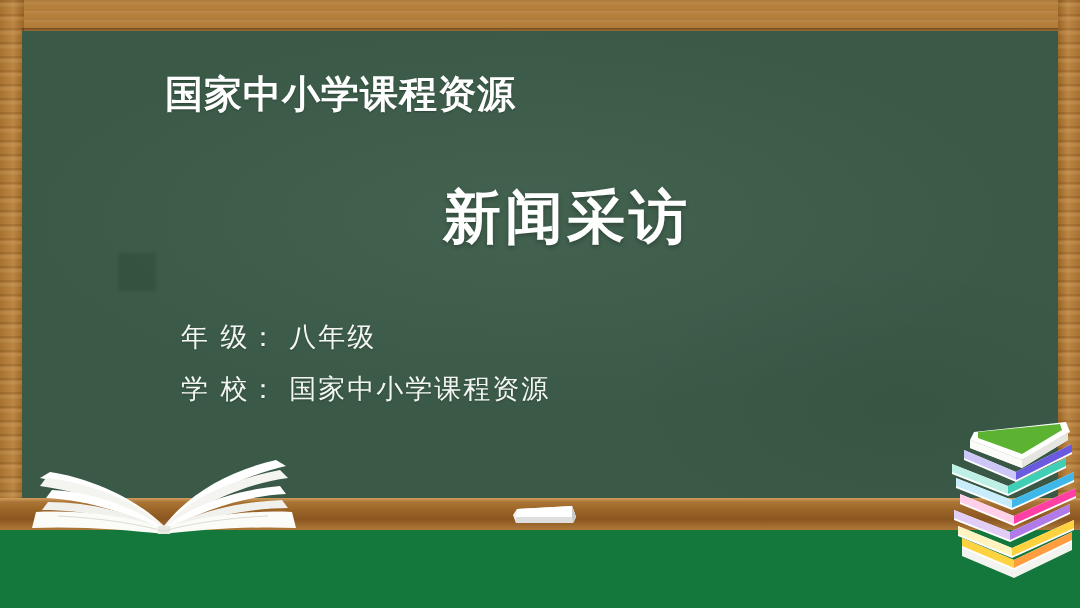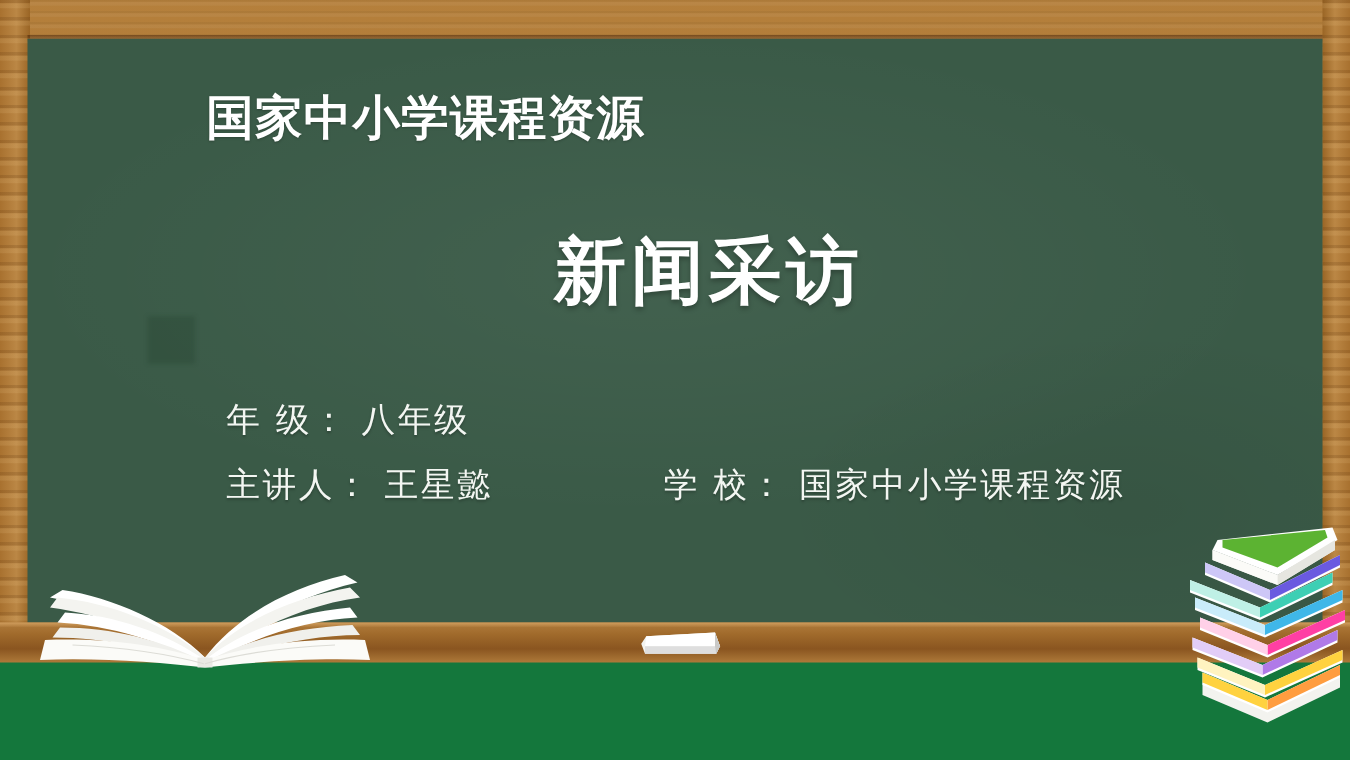--- a/index.html
+++ b/index.html
@@ -211,24 +211,20 @@
       <div class="info-row">
         <div class="info-col-left">
           <span class="lbl">年</span>
           <span class="sp"></span>
           <span>级：</span>
           <span>八年级</span>
         </div>
       </div>
 
       <div class="info-row">
-        <div class="info-col-left">
-          <span class="lbl">主讲人：</span>
-          <span>王星懿</span>
-        </div>
         <div class="info-col-right">
           <span class="lbl">学</span>
           <span class="sp"></span>
           <span>校：</span>
           <span>国家中小学课程资源</span>
         </div>
       </div>
 
     </div>
   </div>

